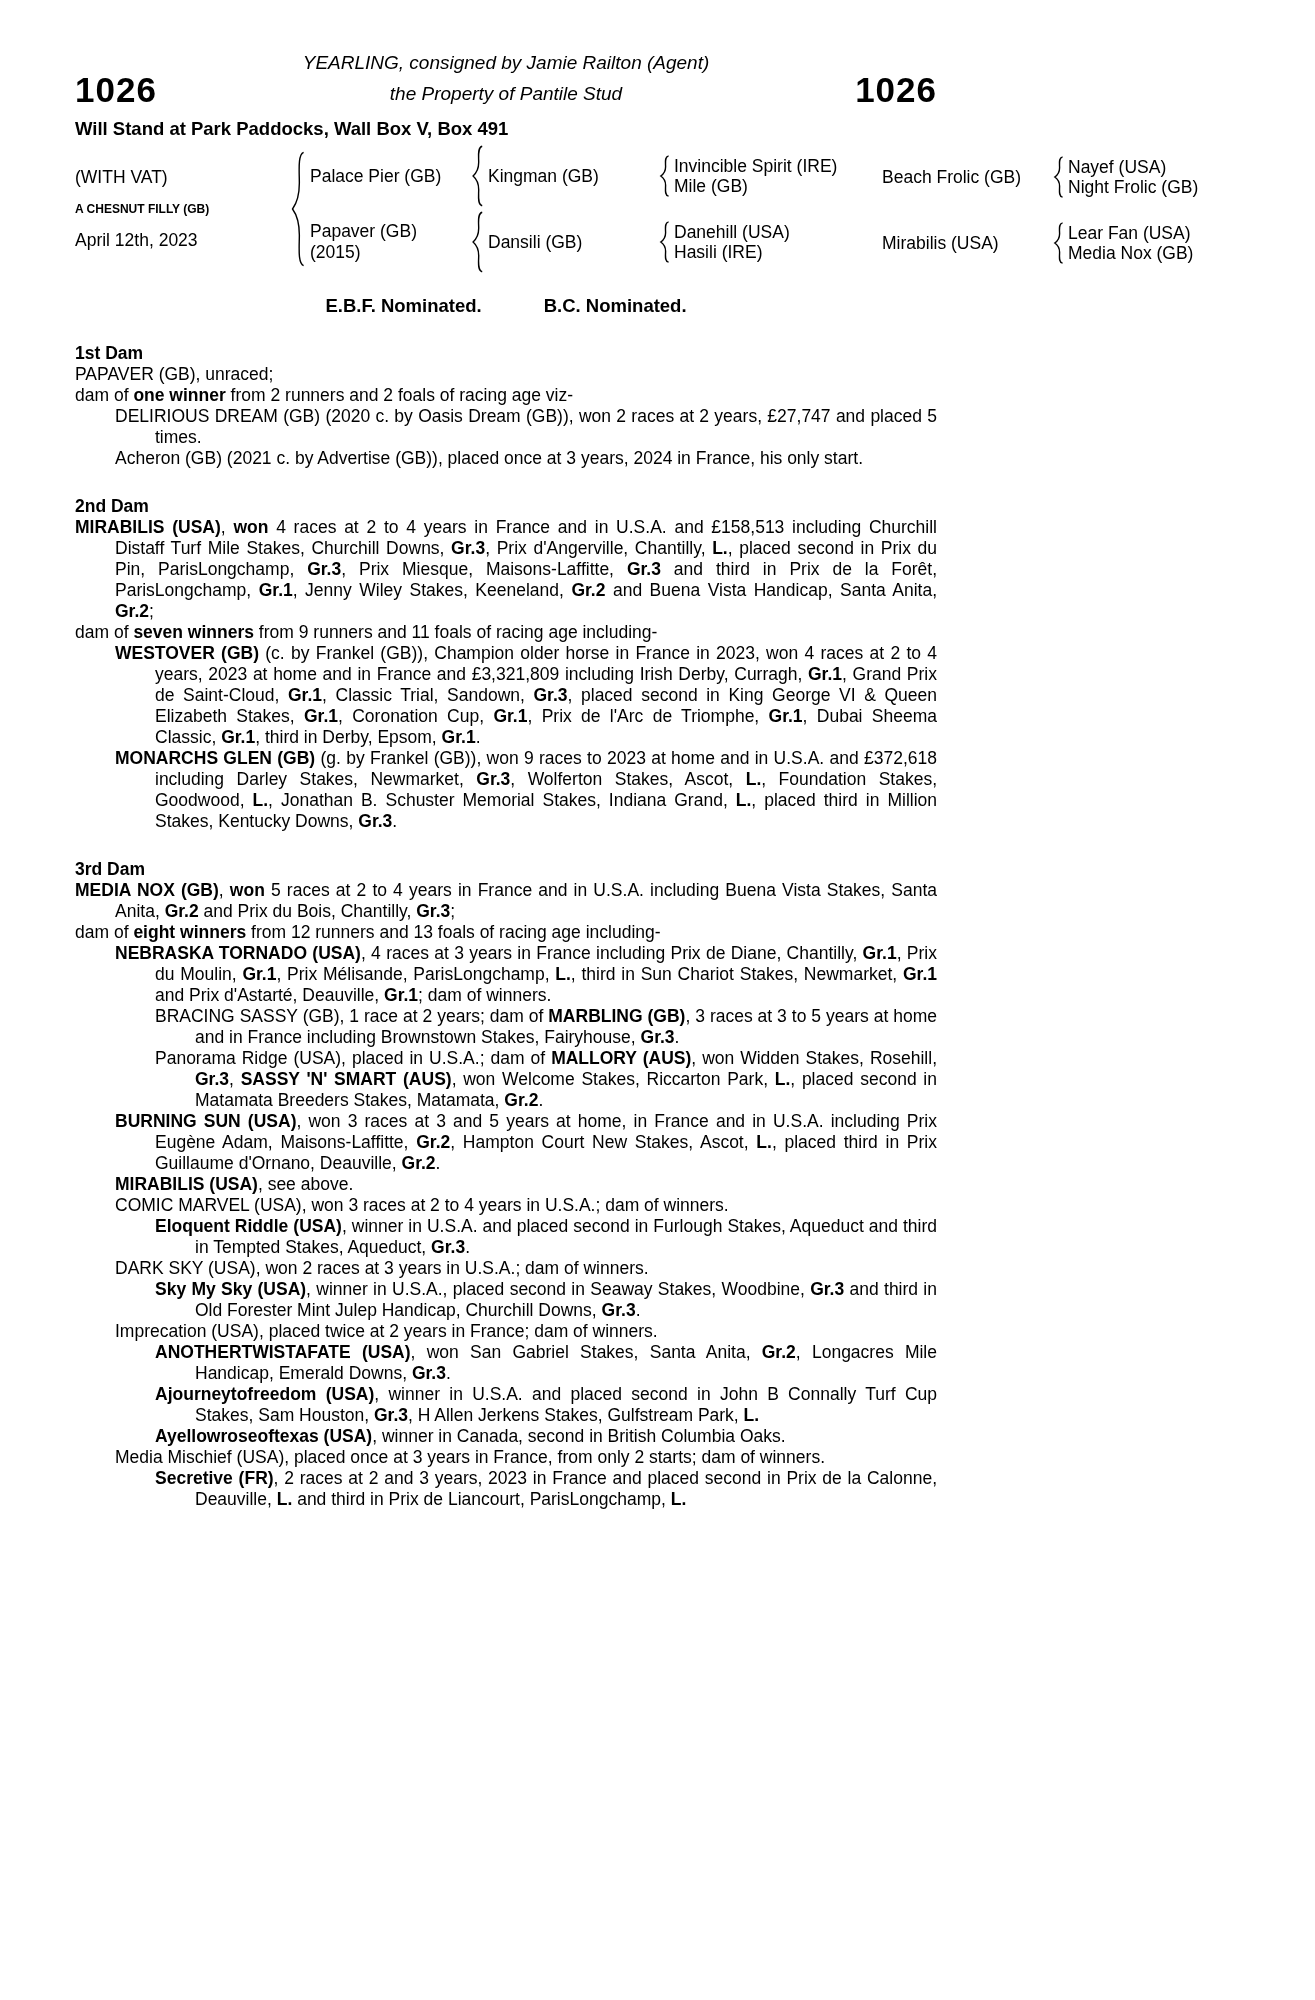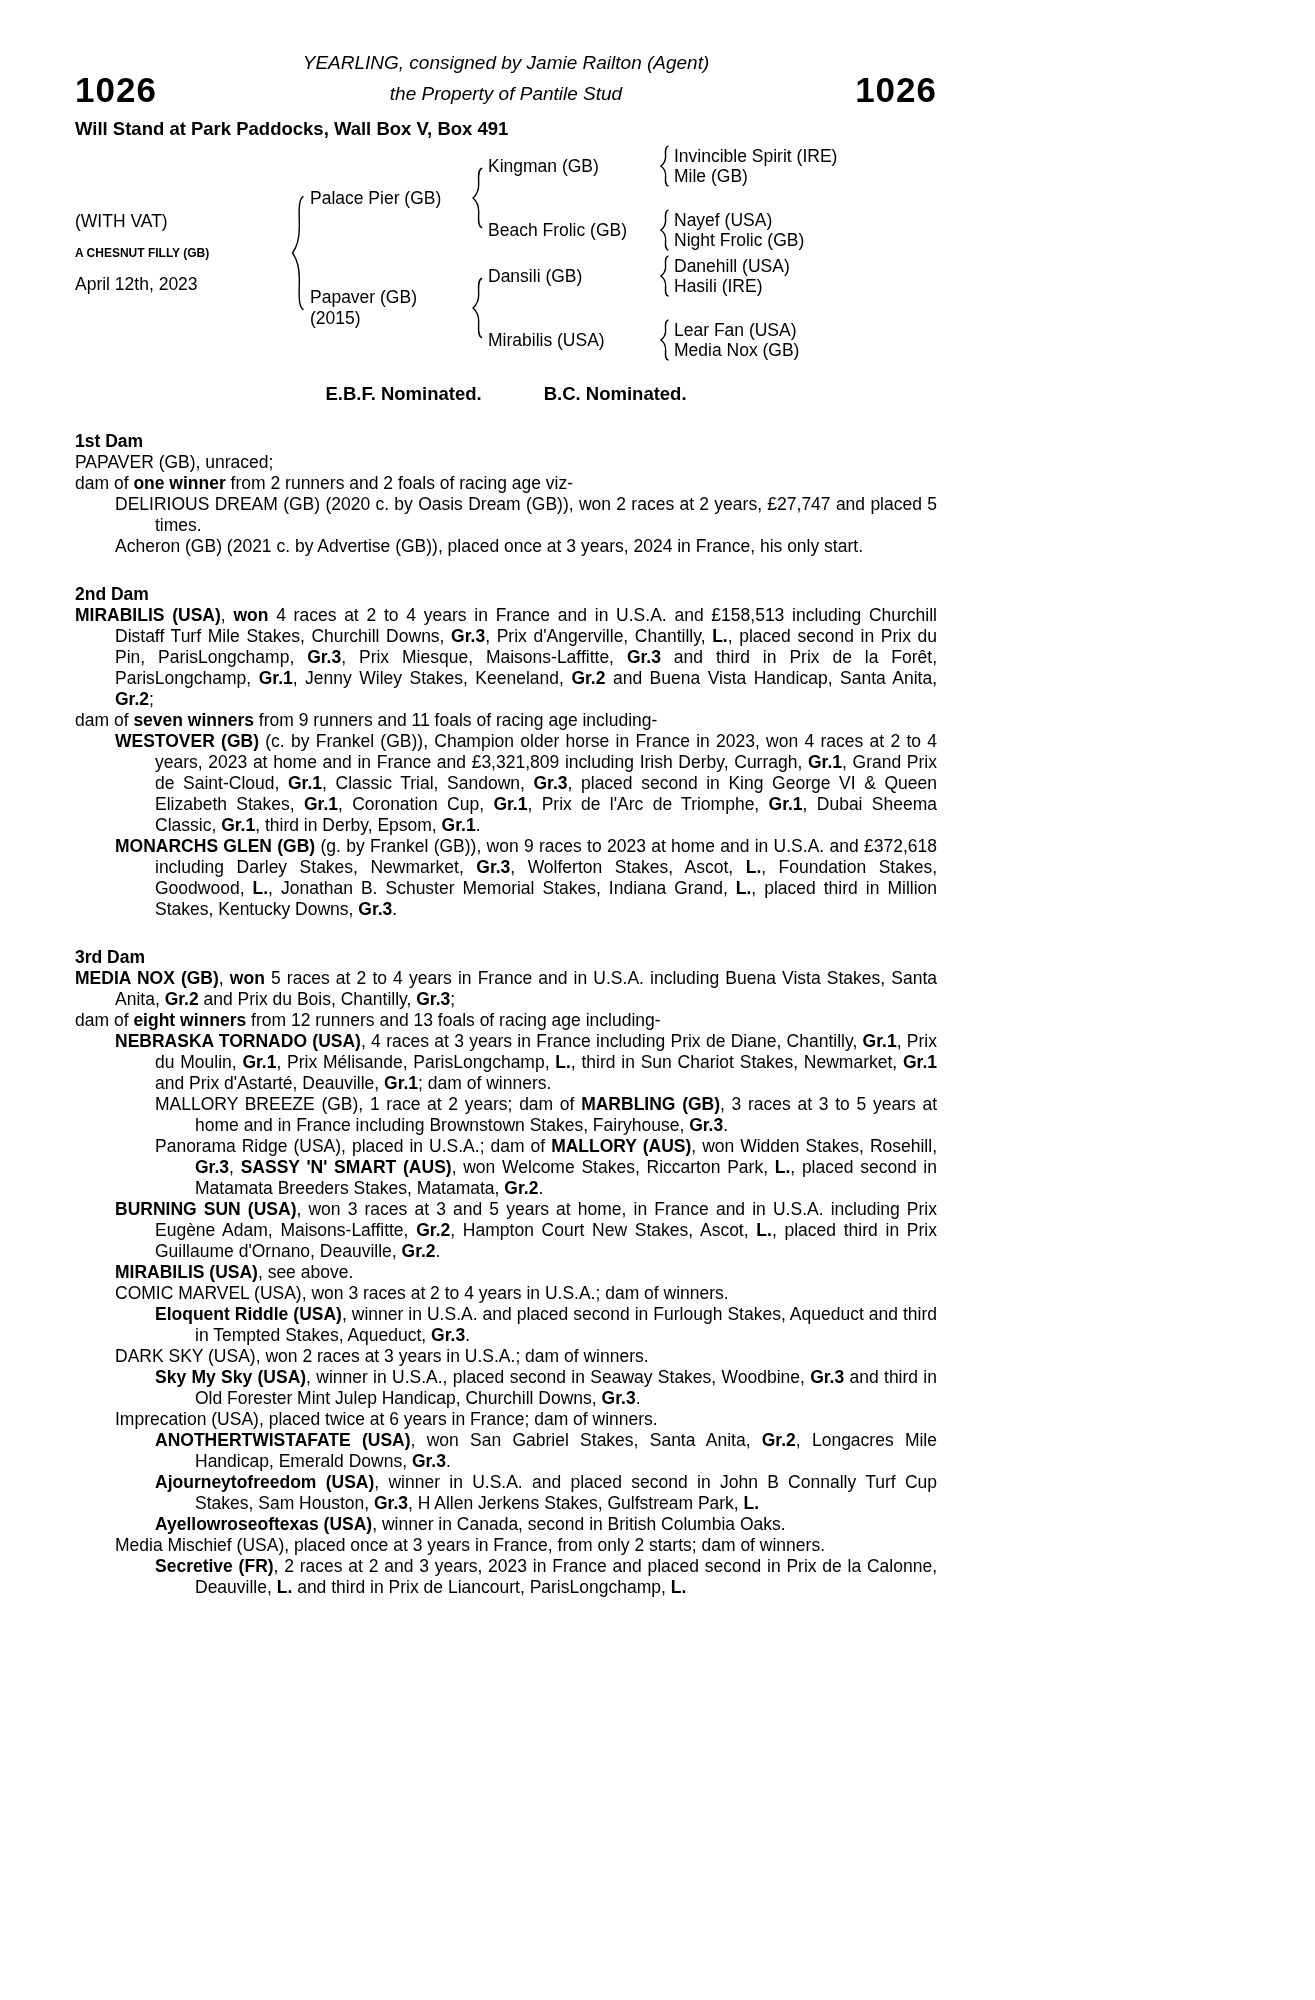--- a/index.html
+++ b/index.html
@@ -38,21 +38,21 @@
   .pedigree { display: flex; align-items: center; margin-top: 6px; }
   .ped-root { width: 212px; flex: 0 0 auto; }
   .ped-root > div { margin: 8px 0; }
   .horse-name { font-weight: bold; font-size: 12px; line-height: 26px; width: 180px; }
   .brace { flex: 0 0 auto; display: flex; align-items: center; padding: 0 3px; }
   .brace svg { display: block; }
   .gen1 { display: flex; flex-direction: column; flex: 1 1 auto; }
   .gen1-row { display: flex; align-items: center; }
   .gen1-row + .gen1-row { margin-top: 4px; }
   .parent-name { width: 158px; flex: 0 0 auto; }
-  .gen2col { display: flex; flex-direction: column; gap: 20px; }
+  .gen2col { display: flex; flex-direction: row; }
   .gen2-row { display: flex; align-items: center; }
   .gen2-row + .gen2-row { margin-top: 2px; }
   .gp-name { width: 168px; flex: 0 0 auto; }
   .ggp-col { width: 208px; flex: 0 0 auto; line-height: 20px; }
 
   
   .nominations {
     display: flex;
     justify-content: center;
     gap: 62px;
@@ -196,29 +196,29 @@
       <p class="para ind1"><span>Acheron (GB) (2021 c. by Advertise (GB)), placed once at 3 years, 2024 in France, his only start.</span></p>
       <h3 class="dam-heading">2nd Dam</h3>
       <p class="para ind0"><span class="b">MIRABILIS (USA)</span><span>, </span><span class="b">won</span><span> 4 races at 2 to 4 years in France and in U.S.A. and £158,513 including Churchill Distaff Turf Mile Stakes, Churchill Downs, </span><span class="b">Gr.3</span><span>, Prix d'Angerville, Chantilly, </span><span class="b">L.</span><span>, placed second in Prix du Pin, ParisLongchamp, </span><span class="b">Gr.3</span><span>, Prix Miesque, Maisons-Laffitte, </span><span class="b">Gr.3</span><span> and third in Prix de la Forêt, ParisLongchamp, </span><span class="b">Gr.1</span><span>, Jenny Wiley Stakes, Keeneland, </span><span class="b">Gr.2</span><span> and Buena Vista Handicap, Santa Anita, </span><span class="b">Gr.2</span><span>;</span></p>
       <p class="para ind0"><span>dam of </span><span class="b">seven winners</span><span> from 9 runners and 11 foals of racing age including-</span></p>
       <p class="para ind1"><span class="b">WESTOVER (GB)</span><span> (c. by Frankel (GB)), Champion older horse in France in 2023, won 4 races at 2 to 4 years, 2023 at home and in France and £3,321,809 including Irish Derby, Curragh, </span><span class="b">Gr.1</span><span>, Grand Prix de Saint-Cloud, </span><span class="b">Gr.1</span><span>, Classic Trial, Sandown, </span><span class="b">Gr.3</span><span>, placed second in King George VI &amp; Queen Elizabeth Stakes, </span><span class="b">Gr.1</span><span>, Coronation Cup, </span><span class="b">Gr.1</span><span>, Prix de l'Arc de Triomphe, </span><span class="b">Gr.1</span><span>, Dubai Sheema Classic, </span><span class="b">Gr.1</span><span>, third in Derby, Epsom, </span><span class="b">Gr.1</span><span>.</span></p>
       <p class="para ind1"><span class="b">MONARCHS GLEN (GB)</span><span> (g. by Frankel (GB)), won 9 races to 2023 at home and in U.S.A. and £372,618 including Darley Stakes, Newmarket, </span><span class="b">Gr.3</span><span>, Wolferton Stakes, Ascot, </span><span class="b">L.</span><span>, Foundation Stakes, Goodwood, </span><span class="b">L.</span><span>, Jonathan B. Schuster Memorial Stakes, Indiana Grand, </span><span class="b">L.</span><span>, placed third in Million Stakes, Kentucky Downs, </span><span class="b">Gr.3</span><span>.</span></p>
       <h3 class="dam-heading">3rd Dam</h3>
       <p class="para ind0"><span class="b">MEDIA NOX (GB)</span><span>, </span><span class="b">won</span><span> 5 races at 2 to 4 years in France and in U.S.A. including Buena Vista Stakes, Santa Anita, </span><span class="b">Gr.2</span><span> and Prix du Bois, Chantilly, </span><span class="b">Gr.3</span><span>;</span></p>
       <p class="para ind0"><span>dam of </span><span class="b">eight winners</span><span> from 12 runners and 13 foals of racing age including-</span></p>
       <p class="para ind1"><span class="b">NEBRASKA TORNADO (USA)</span><span>, 4 races at 3 years in France including Prix de Diane, Chantilly, </span><span class="b">Gr.1</span><span>, Prix du Moulin, </span><span class="b">Gr.1</span><span>, Prix Mélisande, ParisLongchamp, </span><span class="b">L.</span><span>, third in Sun Chariot Stakes, Newmarket, </span><span class="b">Gr.1</span><span> and Prix d'Astarté, Deauville, </span><span class="b">Gr.1</span><span>; dam of winners.</span></p>
-      <p class="para ind2"><span class="i">MALLORY BREEZE (GB)</span><span>, 1 race at 2 years; dam of </span><span class="b">MARBLING (GB)</span><span>, 3 races at 3 to 5 years at home and in France including Brownstown Stakes, Fairyhouse, </span><span class="b">Gr.3</span><span>.</span></p>
+      <p class="para ind2"><span class="i">BRACING SASSY (GB)</span><span>, 1 race at 2 years; dam of </span><span class="b">MARBLING (GB)</span><span>, 3 races at 3 to 5 years at home and in France including Brownstown Stakes, Fairyhouse, </span><span class="b">Gr.3</span><span>.</span></p>
       <p class="para ind2"><span>Panorama Ridge (USA), placed in U.S.A.; dam of </span><span class="b">MALLORY (AUS)</span><span>, won Widden Stakes, Rosehill, </span><span class="b">Gr.3</span><span>, </span><span class="b">SASSY 'N' SMART (AUS)</span><span>, won Welcome Stakes, Riccarton Park, </span><span class="b">L.</span><span>, placed second in Matamata Breeders Stakes, Matamata, </span><span class="b">Gr.2</span><span>.</span></p>
       <p class="para ind1"><span class="b">BURNING SUN (USA)</span><span>, won 3 races at 3 and 5 years at home, in France and in U.S.A. including Prix Eugène Adam, Maisons-Laffitte, </span><span class="b">Gr.2</span><span>, Hampton Court New Stakes, Ascot, </span><span class="b">L.</span><span>, placed third in Prix Guillaume d'Ornano, Deauville, </span><span class="b">Gr.2</span><span>.</span></p>
       <p class="para ind1"><span class="b">MIRABILIS (USA)</span><span>, see above.</span></p>
       <p class="para ind1"><span class="i">COMIC MARVEL (USA)</span><span>, won 3 races at 2 to 4 years in U.S.A.; dam of winners.</span></p>
       <p class="para ind2"><span class="b">Eloquent Riddle (USA)</span><span>, winner in U.S.A. and placed second in Furlough Stakes, Aqueduct and third in Tempted Stakes, Aqueduct, </span><span class="b">Gr.3</span><span>.</span></p>
       <p class="para ind1"><span class="i">DARK SKY (USA)</span><span>, won 2 races at 3 years in U.S.A.; dam of winners.</span></p>
       <p class="para ind2"><span class="b">Sky My Sky (USA)</span><span>, winner in U.S.A., placed second in Seaway Stakes, Woodbine, </span><span class="b">Gr.3</span><span> and third in Old Forester Mint Julep Handicap, Churchill Downs, </span><span class="b">Gr.3</span><span>.</span></p>
-      <p class="para ind1"><span>Imprecation (USA), placed twice at 6 years in France; dam of winners.</span></p>
+      <p class="para ind1"><span>Imprecation (USA), placed twice at 2 years in France; dam of winners.</span></p>
       <p class="para ind2"><span class="b">ANOTHERTWISTAFATE (USA)</span><span>, won San Gabriel Stakes, Santa Anita, </span><span class="b">Gr.2</span><span>, Longacres Mile Handicap, Emerald Downs, </span><span class="b">Gr.3</span><span>.</span></p>
       <p class="para ind2"><span class="b">Ajourneytofreedom (USA)</span><span>, winner in U.S.A. and placed second in John B Connally Turf Cup Stakes, Sam Houston, </span><span class="b">Gr.3</span><span>, H Allen Jerkens Stakes, Gulfstream Park, </span><span class="b">L.</span></p>
       <p class="para ind2"><span class="b">Ayellowroseoftexas (USA)</span><span>, winner in Canada, second in British Columbia Oaks.</span></p>
       <p class="para ind1"><span>Media Mischief (USA), placed once at 3 years in France, from only 2 starts; dam of winners.</span></p>
       <p class="para ind2"><span class="b">Secretive (FR)</span><span>, 2 races at 2 and 3 years, 2023 in France and placed second in Prix de la Calonne, Deauville, </span><span class="b">L.</span><span> and third in Prix de Liancourt, ParisLongchamp, </span><span class="b">L.</span></p>
     </div>
 
 </div>
 
 </body></html>

